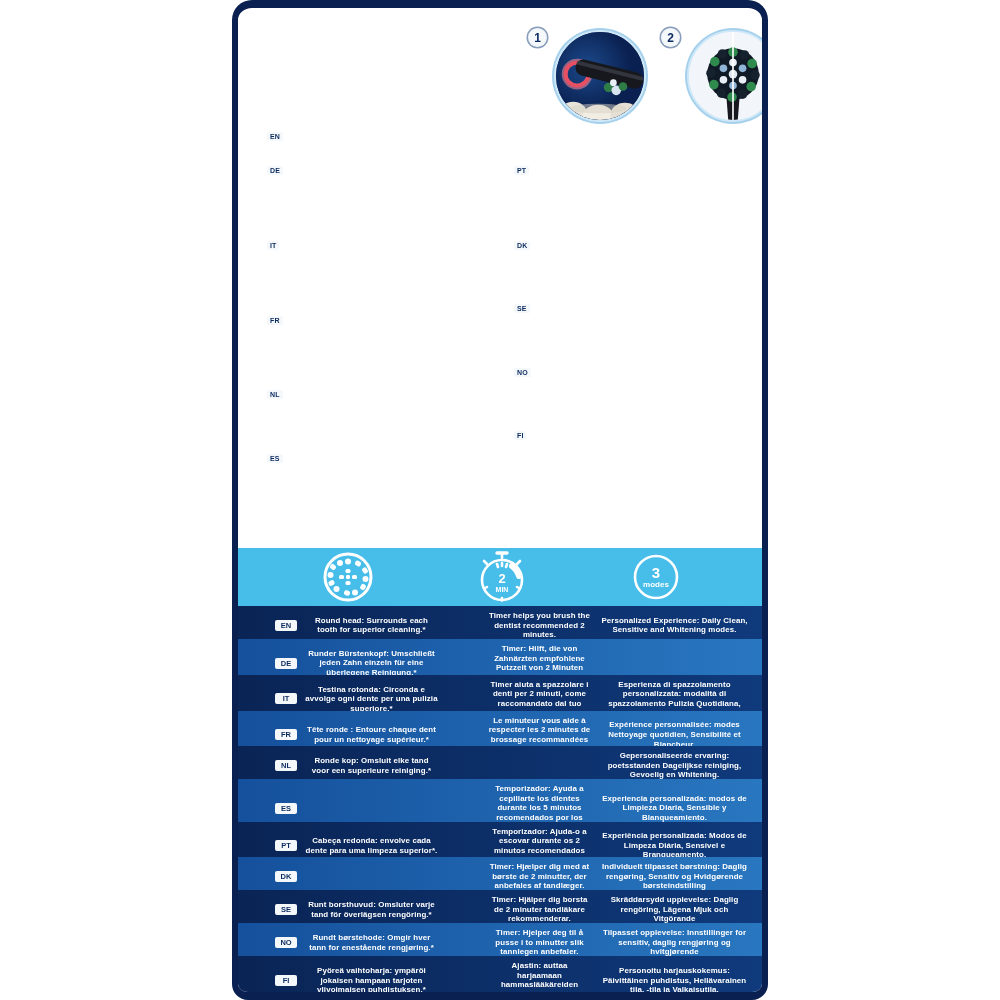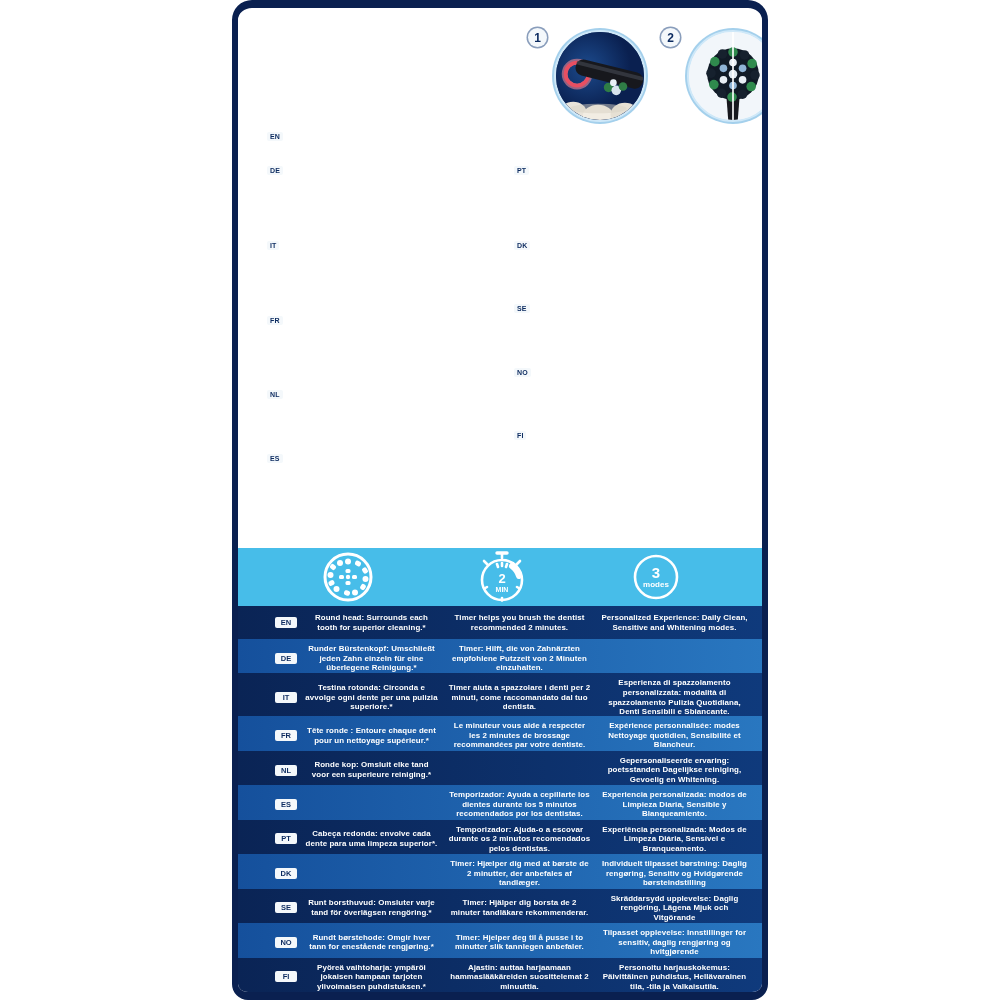--- a/index.html
+++ b/index.html
@@ -55,21 +55,21 @@
     align-items:center;padding:5px 0 5px 0;box-sizing:border-box;min-height:33px;
   }
   .trow--dark{background:linear-gradient(90deg,#0a2455 0%,#0f3a7c 100%);}
   .trow--light{background:linear-gradient(90deg,#15509c 0%,#2977c0 100%);}
   .tbadge{
     grid-column:2;background:#f4f8fb;color:#0b2a5f;font-weight:bold;font-size:7.5px;
     border-radius:2px;padding:1px 0;text-align:center;width:22px;align-self:center;
   }
   .tcell{color:#fff;font-size:7.9px;line-height:9.6px;font-weight:bold;padding-right:10px;letter-spacing:.1px;text-align:center;}
   .tcell.c1{grid-column:3;}
-  .tcell.c2{grid-column:4;}
+  .tcell.c2{grid-column:4;margin-left:40px;}
   .tcell.c3{grid-column:5;}
   .tfill{flex:1;background:linear-gradient(90deg,#15509c,#2977c0);}
 </style>
 </head>
 <body>
 
 <div class="panel">
 
   <div class="circles-row">
 

